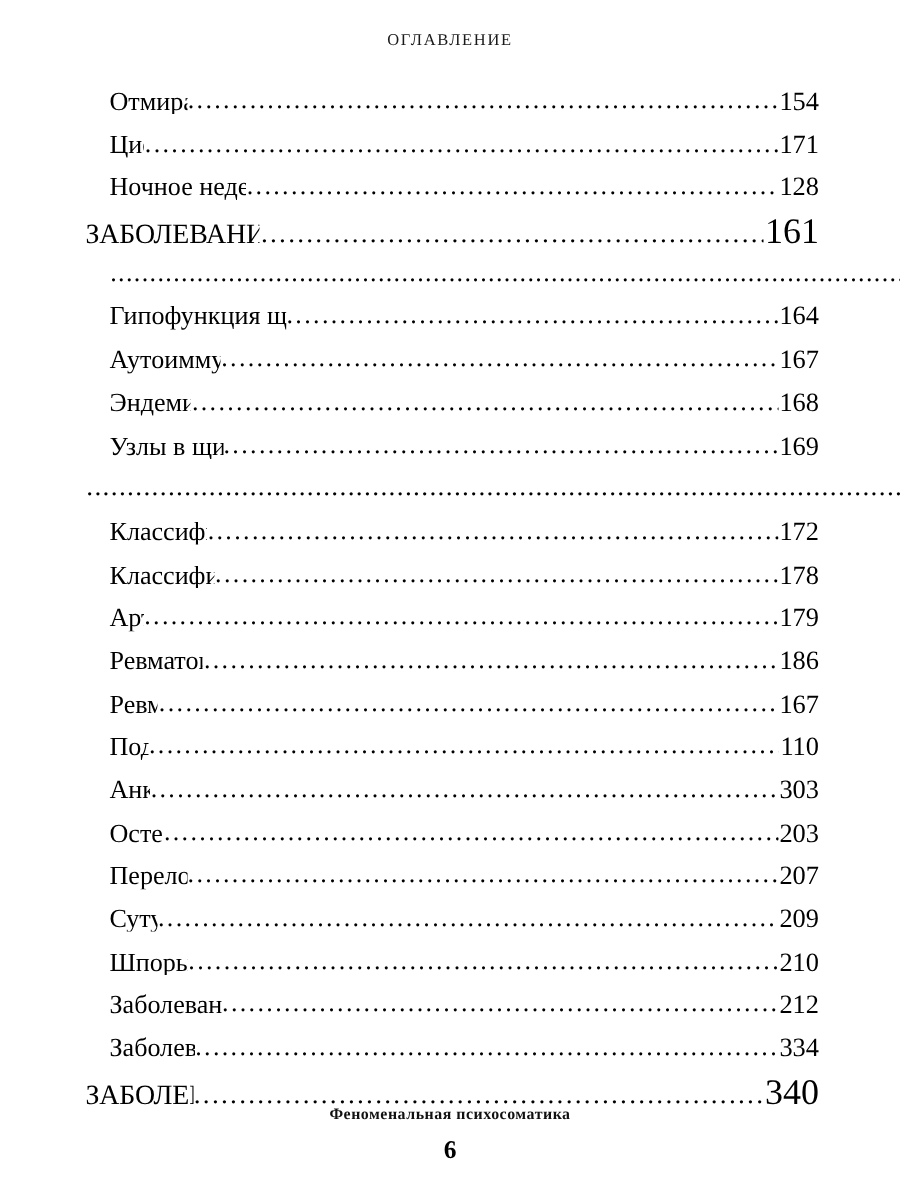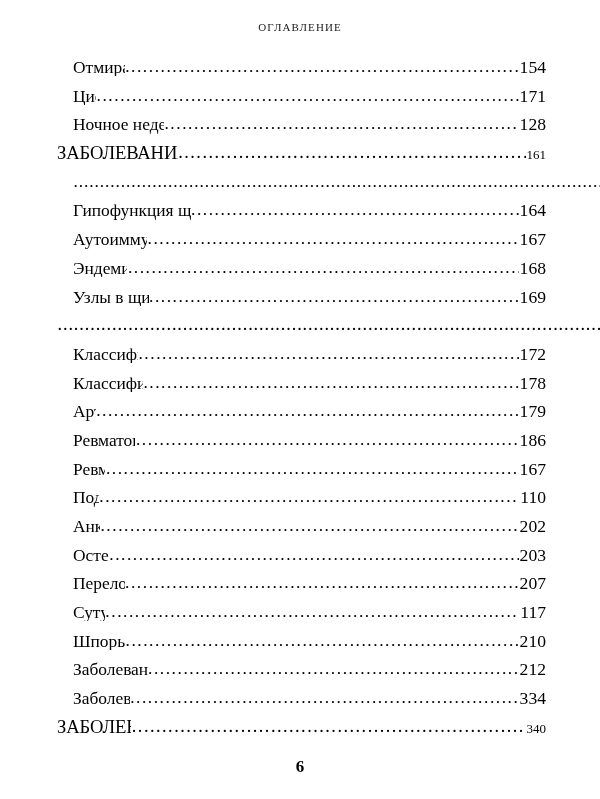--- a/index.html
+++ b/index.html
@@ -101,21 +101,21 @@
 
   .page-num {
     flex: 0 0 auto;
     font-size: 17.6px;
     line-height: 1;
     text-align: left;
     color: #000;
     padding-left: 0.5px;
   }
   .toc-entry.level-chapter .page-num {
-    font-size: 13px;
+    font-size: 24px;
   }
 
   
   .footer {
     position: absolute;
     left: 0;
     width: 600px;
     text-align: center;
   }
   .footer-title {
@@ -214,36 +214,36 @@
         <span class="page-num">167</span>
       </div>
       <div class="toc-entry level-sub">
         <span class="title">Подагра</span>
         <span class="leader"></span>
         <span class="page-num">110</span>
       </div>
       <div class="toc-entry level-sub">
         <span class="title">Анкилоз</span>
         <span class="leader"></span>
-        <span class="page-num">202</span>
+        <span class="page-num">303</span>
       </div>
       <div class="toc-entry level-sub">
         <span class="title">Остеопороз</span>
         <span class="leader"></span>
         <span class="page-num">203</span>
       </div>
       <div class="toc-entry level-sub">
         <span class="title">Переломы костей</span>
         <span class="leader"></span>
         <span class="page-num">207</span>
       </div>
       <div class="toc-entry level-sub">
         <span class="title">Сутулость</span>
         <span class="leader"></span>
-        <span class="page-num">117</span>
+        <span class="page-num">209</span>
       </div>
       <div class="toc-entry level-sub">
         <span class="title">Шпоры на пятках</span>
         <span class="leader"></span>
         <span class="page-num">210</span>
       </div>
       <div class="toc-entry level-sub">
         <span class="title">Заболевания позвоночника</span>
         <span class="leader"></span>
         <span class="page-num">212</span>
@@ -253,16 +253,17 @@
         <span class="leader"></span>
         <span class="page-num">334</span>
       </div>
       <div class="toc-entry level-chapter">
         <span class="title">ЗАБОЛЕВАНИЯ КОЖИ</span>
         <span class="leader"></span>
         <span class="page-num">340</span>
       </div>
     </div>
 
+  <div class="footer footer-title">Феноменальная психосоматика</div>
 
   <div class="footer footer-folio">6</div>
 
 </div>
 
 </body></html>

